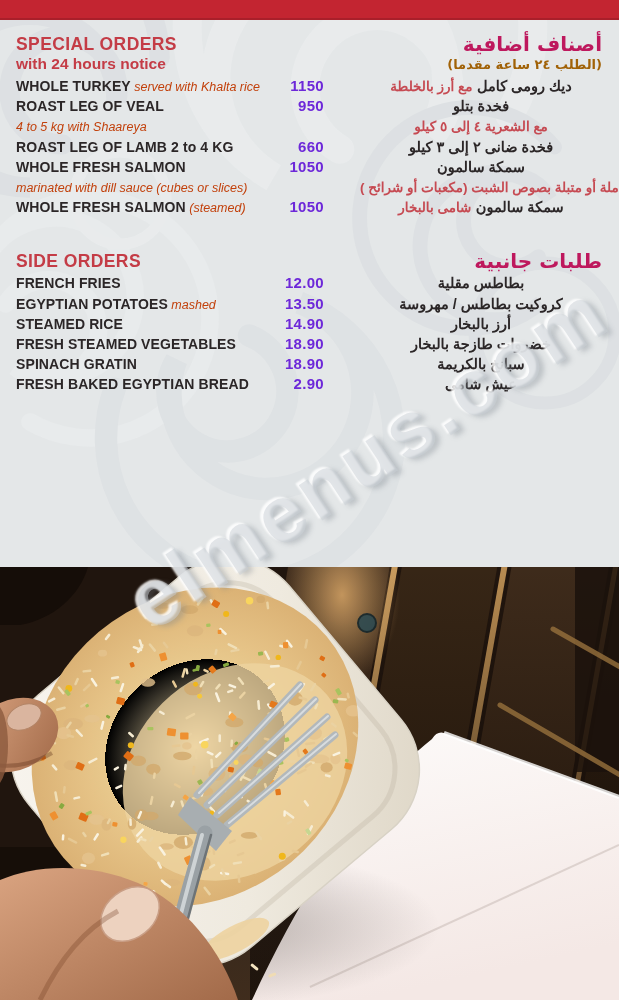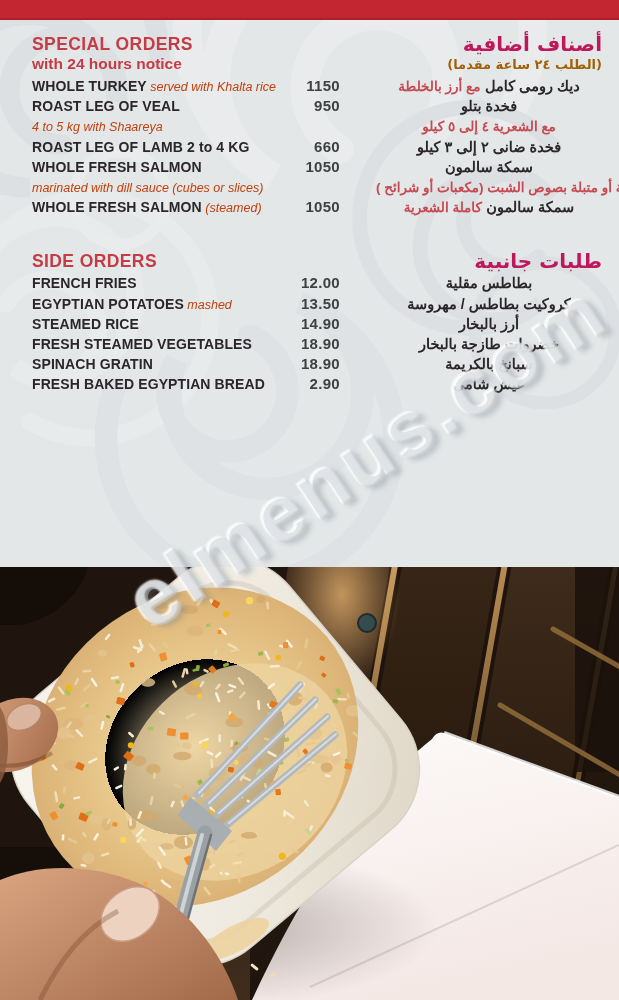--- a/index.html
+++ b/index.html
@@ -9,38 +9,38 @@
 
   
   .topbar{position:absolute;left:0;top:0;width:619px;height:18px;
           background:#c32531;border-bottom:2px solid #a91f2a;z-index:4;}
 
   
   .menu{position:absolute;left:0;top:18px;width:619px;height:549px;
         background:#e4e7e8;overflow:hidden;z-index:2;}
   .swirls{position:absolute;left:0;top:0;z-index:1;}
   .menu-content{position:absolute;left:0;top:0;width:619px;height:549px;
-                padding:14px 17px 0 32px;box-sizing:border-box;z-index:10;}
+                padding:14px 17px 0 16px;box-sizing:border-box;z-index:10;}
 
   .sec-head-row{display:grid;grid-template-columns:1fr auto;align-items:center;height:22px;}
   .h-en{font-size:17.5px;font-weight:bold;color:#c43c46;letter-spacing:.4px;}
   .h-ar{font-size:20px;font-weight:bold;color:#be185d;
         font-family:"DejaVu Sans","Liberation Sans",sans-serif;}
   .sub-row{display:grid;grid-template-columns:1fr auto;align-items:center;height:20px;}
   .sub-en{font-size:15.5px;font-weight:bold;color:#c43c46;}
   .sub-ar{font-size:13px;font-weight:bold;color:#a16207;
           font-family:"DejaVu Sans","Liberation Sans",sans-serif;}
 
   .rows{margin-top:2px;}
   .row{display:grid;grid-template-columns:246px 62px 1fr;align-items:center;height:20.2px;}
   .c-en{white-space:nowrap;}
   .en-name{font-size:14px;font-weight:bold;color:#2b2627;letter-spacing:.1px;}
   .en-note{font-size:12.5px;font-style:italic;color:#c2410c;}
   .c-price{text-align:right;}
-  .price{font-size:15px;font-weight:bold;color:#404040;letter-spacing:.3px;}
+  .price{font-size:15px;font-weight:bold;color:#6d28d9;letter-spacing:.3px;}
   .c-ar{text-align:center;white-space:nowrap;
         font-family:Liberation Sans, sans-serif;margin-left:36px;}
   .ar-black{font-size:14.5px;font-weight:bold;color:#2b2627;}
   .ar-red{font-size:13.5px;font-weight:bold;color:#c64a52;}
   .note-row .en-note{font-size:12.5px;}
   .sec2{margin-top:32px;}
 
   
   .watermark{position:absolute;left:112px;top:572px;z-index:6;
     transform:rotate(-33.5deg);transform-origin:0 0;white-space:nowrap;
@@ -113,21 +113,21 @@
               <div class="c-ar" dir="rtl"><span class="ar-black">سمكة سالمون</span></div>
             </div>
             <div class="row note-row">
               <div class="c-en"><span class="en-note">marinated with dill sauce (cubes or slices)</span></div>
               <div class="c-price"></div>
               <div class="c-ar" dir="rtl"><span class="ar-red">كاملة أو متبلة بصوص الشبت (مكعبات أو شرائح )</span></div>
             </div>
             <div class="row">
               <div class="c-en"><span class="en-name">WHOLE FRESH SALMON</span><span class="en-note"> (steamed)</span></div>
               <div class="c-price"><span class="price">1050</span></div>
-              <div class="c-ar" dir="rtl"><span class="ar-black">سمكة سالمون</span> <span class="ar-red">كاملة الشعرية</span></div>
+              <div class="c-ar" dir="rtl"><span class="ar-black">سمكة سالمون</span> <span class="ar-red">شامى بالبخار</span></div>
             </div>
           </div>
       </section>
 
       <section class="sec2">
         <div class="sec-head-row">
           <div class="h-en">SIDE ORDERS</div>
           <div class="h-ar" dir="rtl">طلبات جانبية</div>
         </div>
         <div class="rows">

